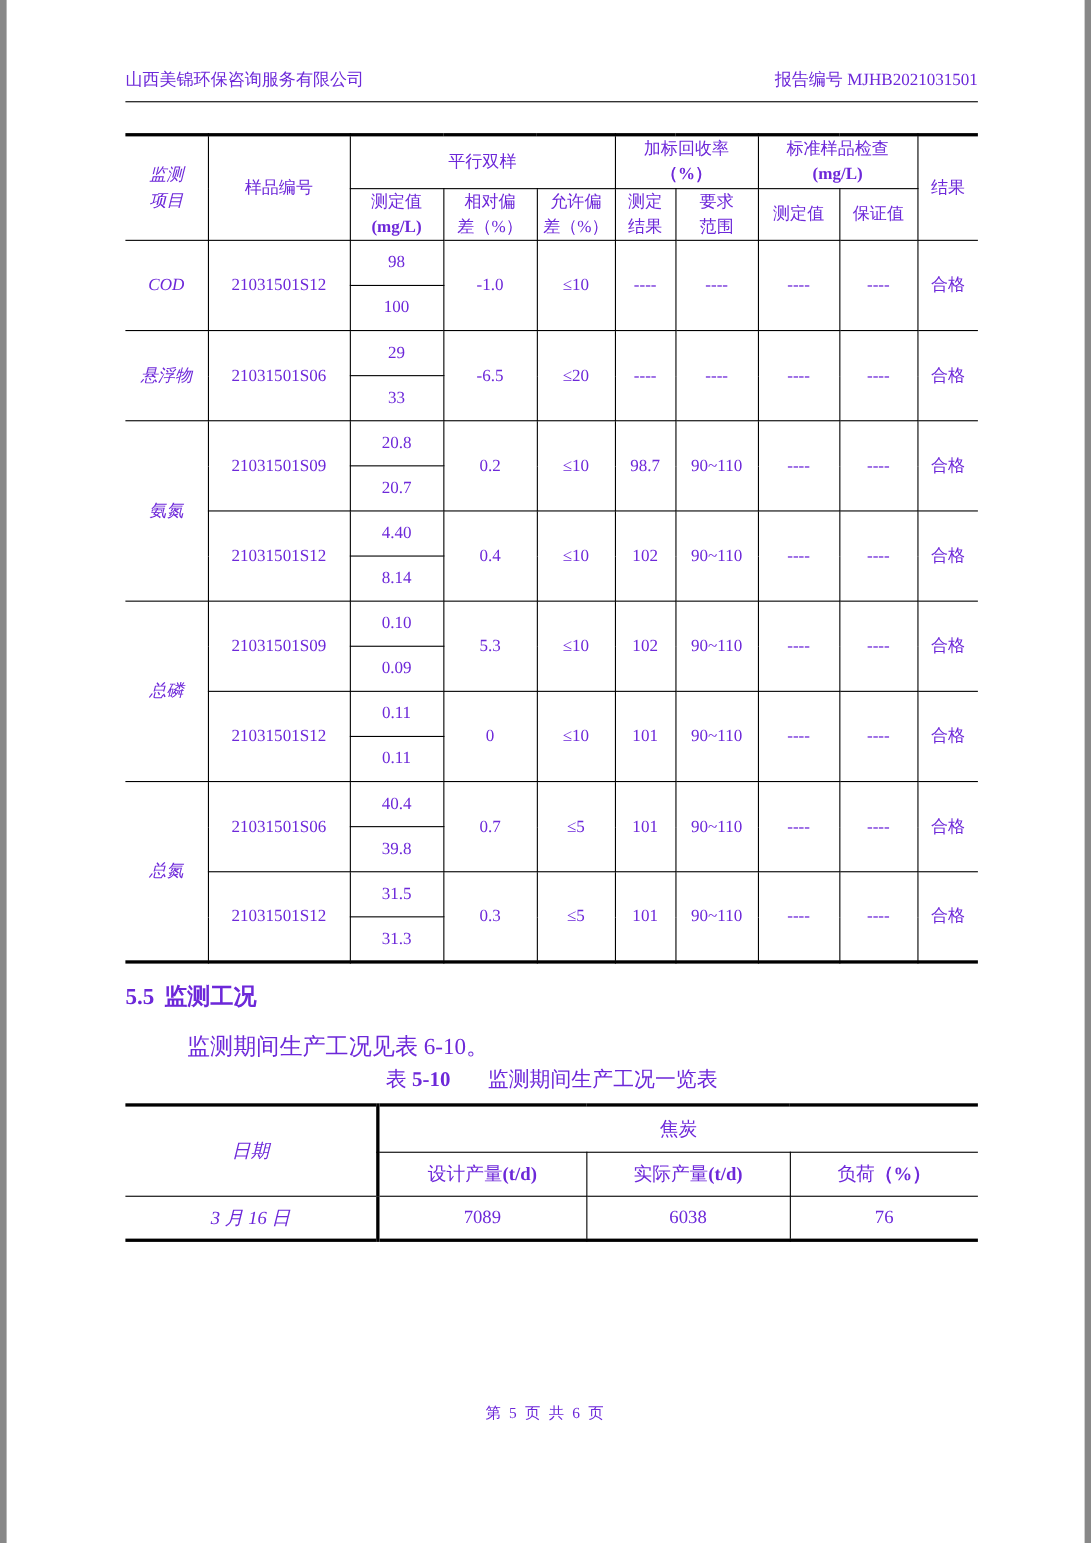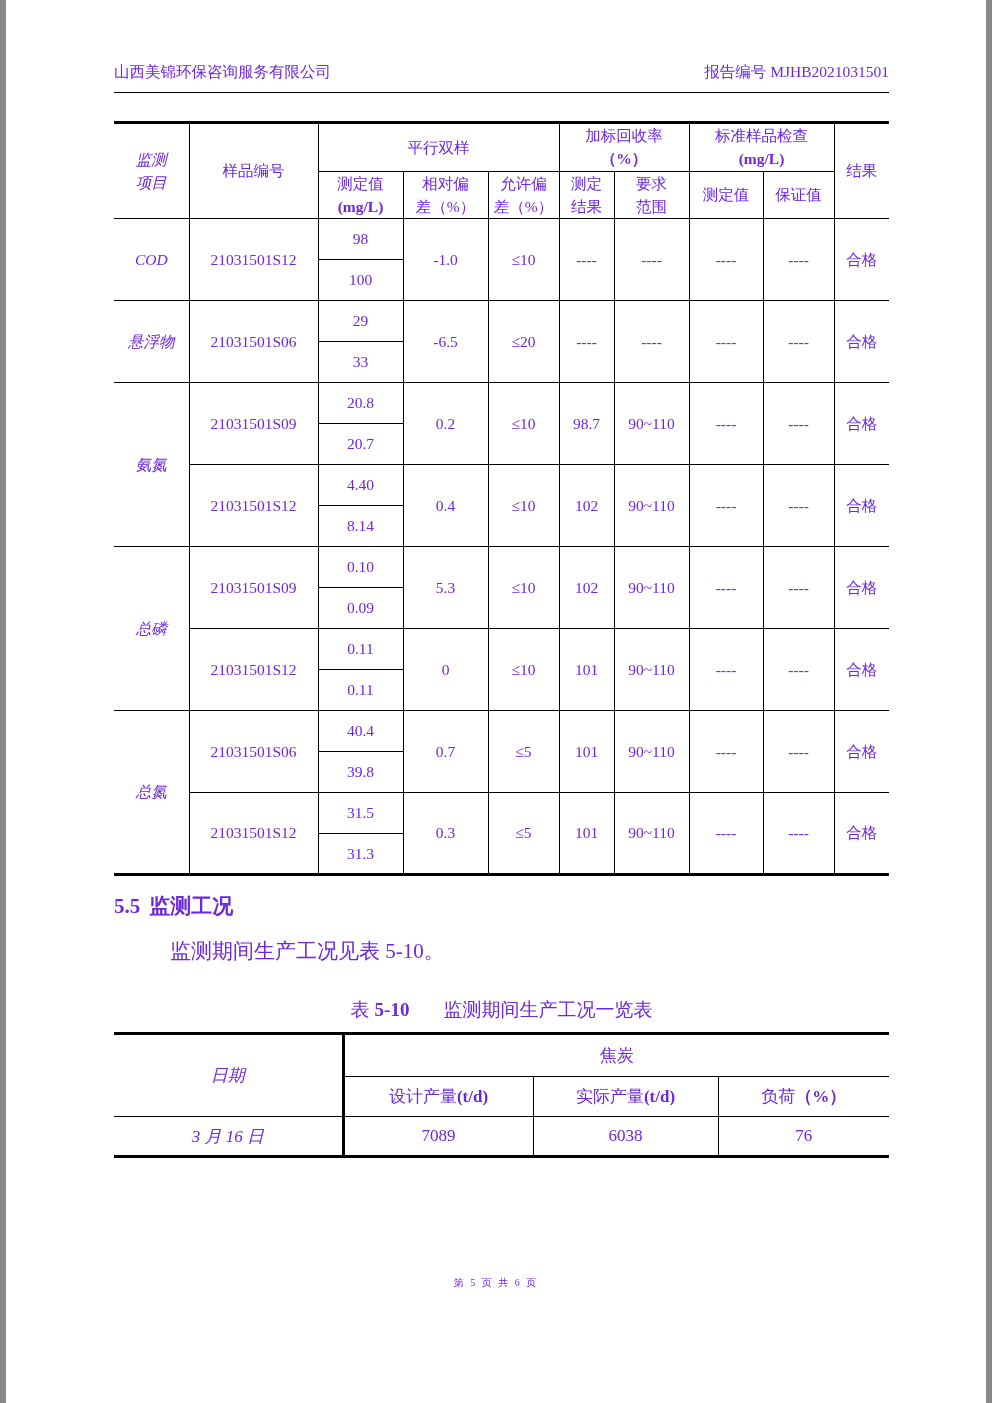--- a/index.html
+++ b/index.html
@@ -31,38 +31,38 @@
   .cR { border-right:none !important; }
   .bT { border-top:none !important; }
   .bB { border-bottom:none !important; }
   .pre { white-space:pre-line; }
   .unit { font-weight:bold; font-family:"Liberation Serif",serif; }
 
   
   .section-heading { margin-top:16px; font-size:21px; font-weight:bold; }
   .section-heading .num { margin-right:9px; }
   .body-paragraph { margin-top:17px; font-size:21px; padding-left:56px; }
-  .table-caption { margin-top:32px; text-align:center; font-size:19px; }
+  .table-caption { margin-top:3px; text-align:center; font-size:19px; }
   .table-caption .cap-num { font-weight:bold; margin-left:5px; }
   .table-caption .cap-title { margin-left:34px; }
 
   
   .prod-table { margin-top:9px; border-top:3px solid #000; border-bottom:3px solid #000; }
   .prod-table td {
     border:1px solid #000; text-align:center; vertical-align:middle;
     font-size:17px; padding:0;
   }
   .thickR { border-right:3px solid #000 !important; }
   .prod-table .r1 { height:43px; }
   .prod-table .r2 { height:40px; }
   .prod-table .r3 { height:40px; }
 
   .page-footer {
     position:absolute; top:1276px; left:0; right:0;
-    text-align:center; font-size:10px; letter-spacing:2px;
+    text-align:center; font-size:14px; letter-spacing:2px;
   }
 </style>
 </head>
 <body>
 
 <div class="page">
 
   <div class="content">
     <div class="doc-header">
       <span>山西美锦环保咨询服务有限公司</span>
@@ -241,21 +241,21 @@
         <tr>
           <td>31.3</td>
         </tr>
       </tbody>
     </table>
 
     <div class="section-heading">
       <span class="num">5.5</span><span>监测工况</span>
     </div>
 
-    <div class="body-paragraph">监测期间生产工况见表 5-10。</div>
+    <div class="body-paragraph">监测期间生产工况见表 6-10。</div>
 
     <div class="table-caption">
       <span>表</span><span class="cap-num">5-10</span><span class="cap-title">监测期间生产工况一览表</span>
     </div>
 
     <table class="prod-table">
       <colgroup>
         <col style="width:229px">
           <col style="width:190px">
           <col style="width:185px">

